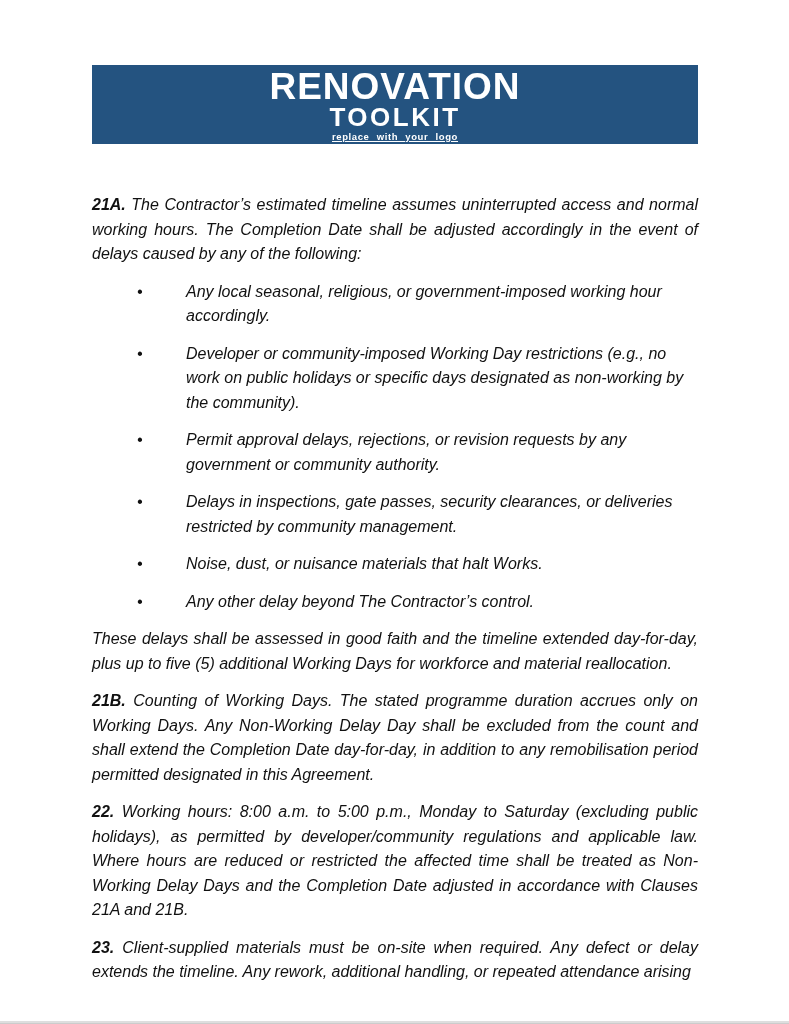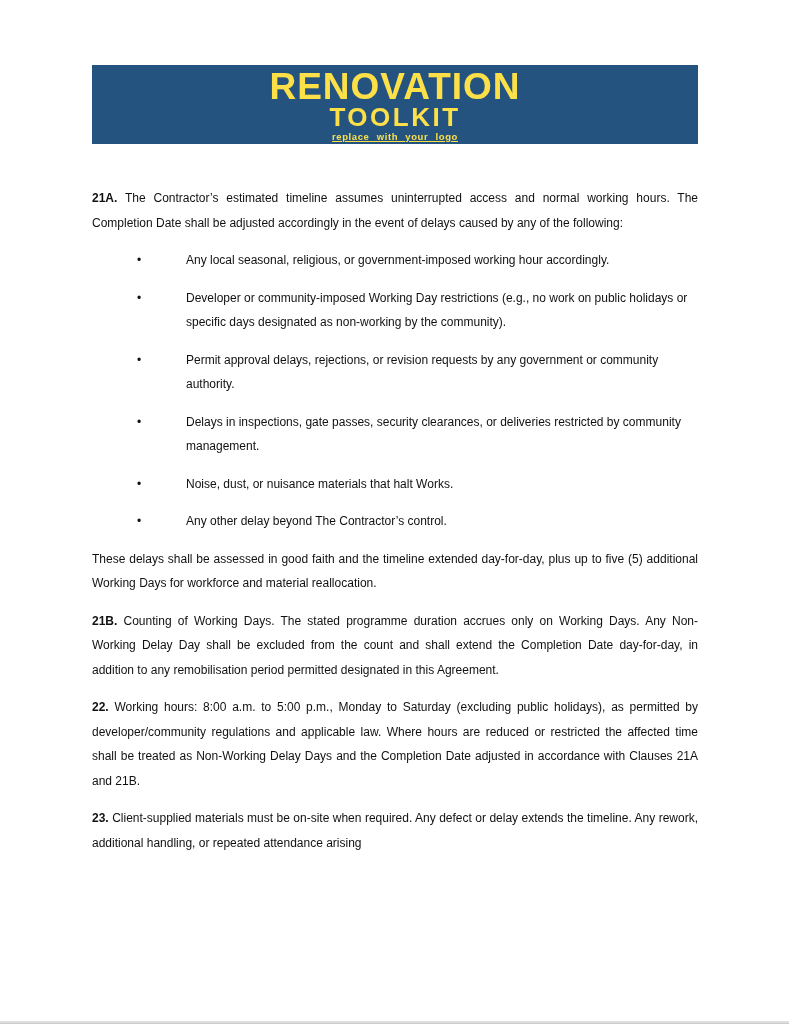--- a/index.html
+++ b/index.html
@@ -23,21 +23,21 @@
     position: absolute;
     left: 92px;
     top: 65px;
     width: 606px;
     height: 79px;
     display: flex;
     flex-direction: column;
     align-items: center;
     justify-content: center;
     text-align: center;
-    color: #fde047;
+    color: #ffffff;
   }
   .logo-title {
     font-weight: bold;
     font-size: 37px;
     line-height: 37px;
     letter-spacing: 1px;
     white-space: nowrap;
   }
   .logo-subtitle {
     font-weight: bold;
@@ -55,24 +55,25 @@
     letter-spacing: 0.6px;
     word-spacing: 4px;
     margin-top: 3px;
     white-space: nowrap;
     text-decoration: underline;
   }
   
   .content {
     position: absolute;
     left: 92px;
-    top: 186px;
+    top: 193px;
     width: 606px;
-    font-size: 12px;
+    font-size: 16px;
     line-height: 24.5px;
+    font-style: italic;
   }
   .para {
     margin: 0 0 13px 0;
     text-align: justify;
   }
   .para.last { margin-bottom: 12px; }
   .cnum { font-weight: bold; }
   .bullets {
     list-style: none;
     margin: 0 0 13px 0;

